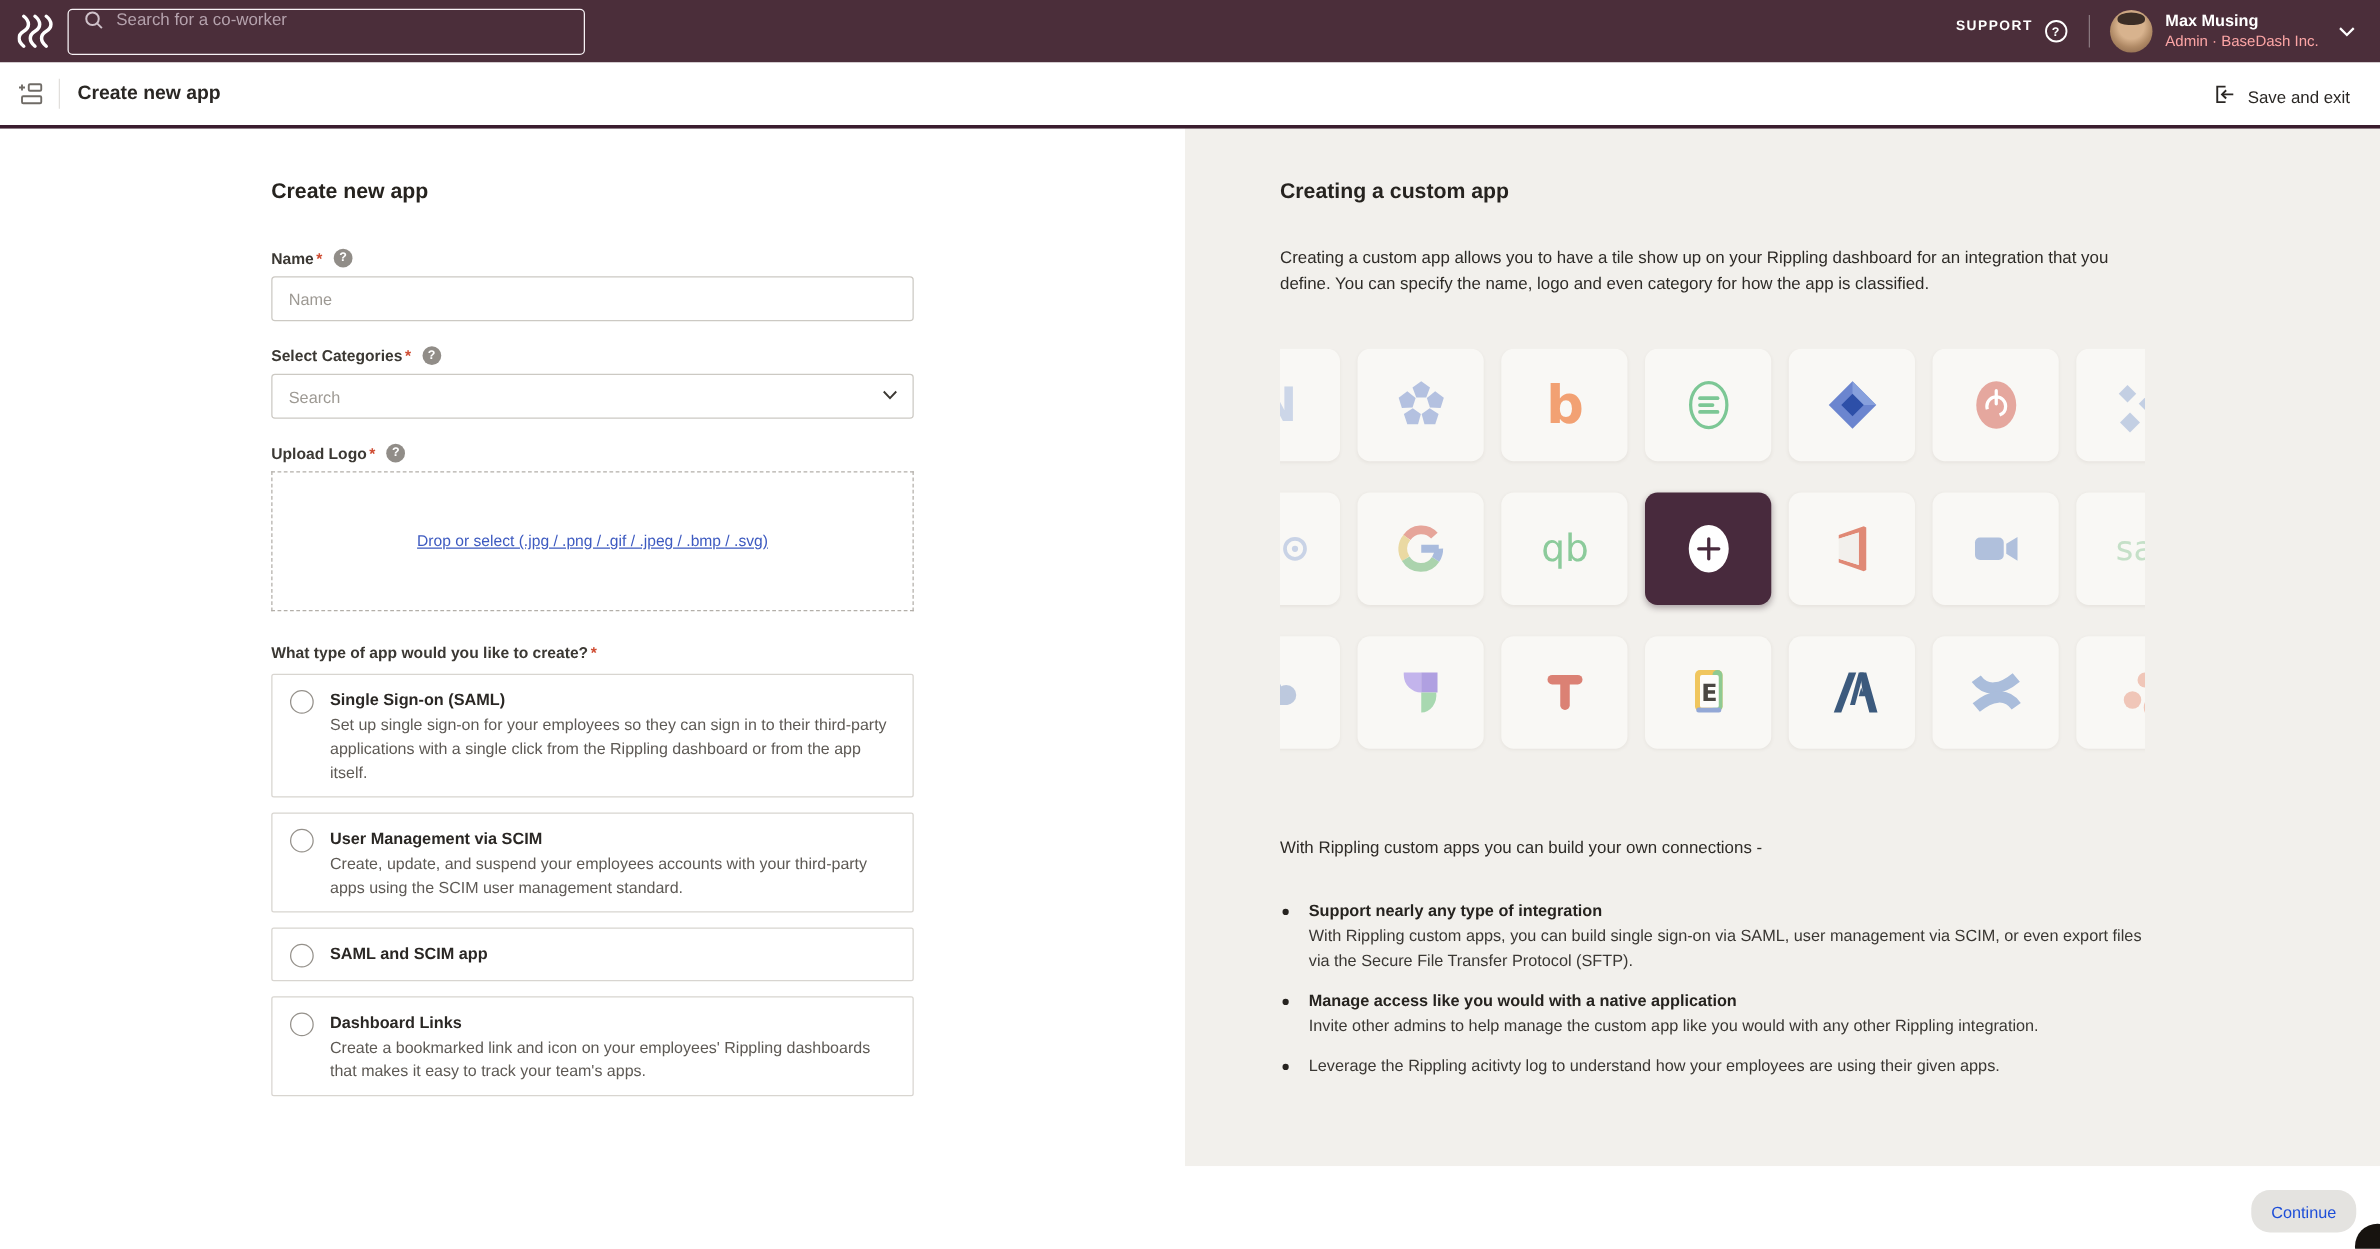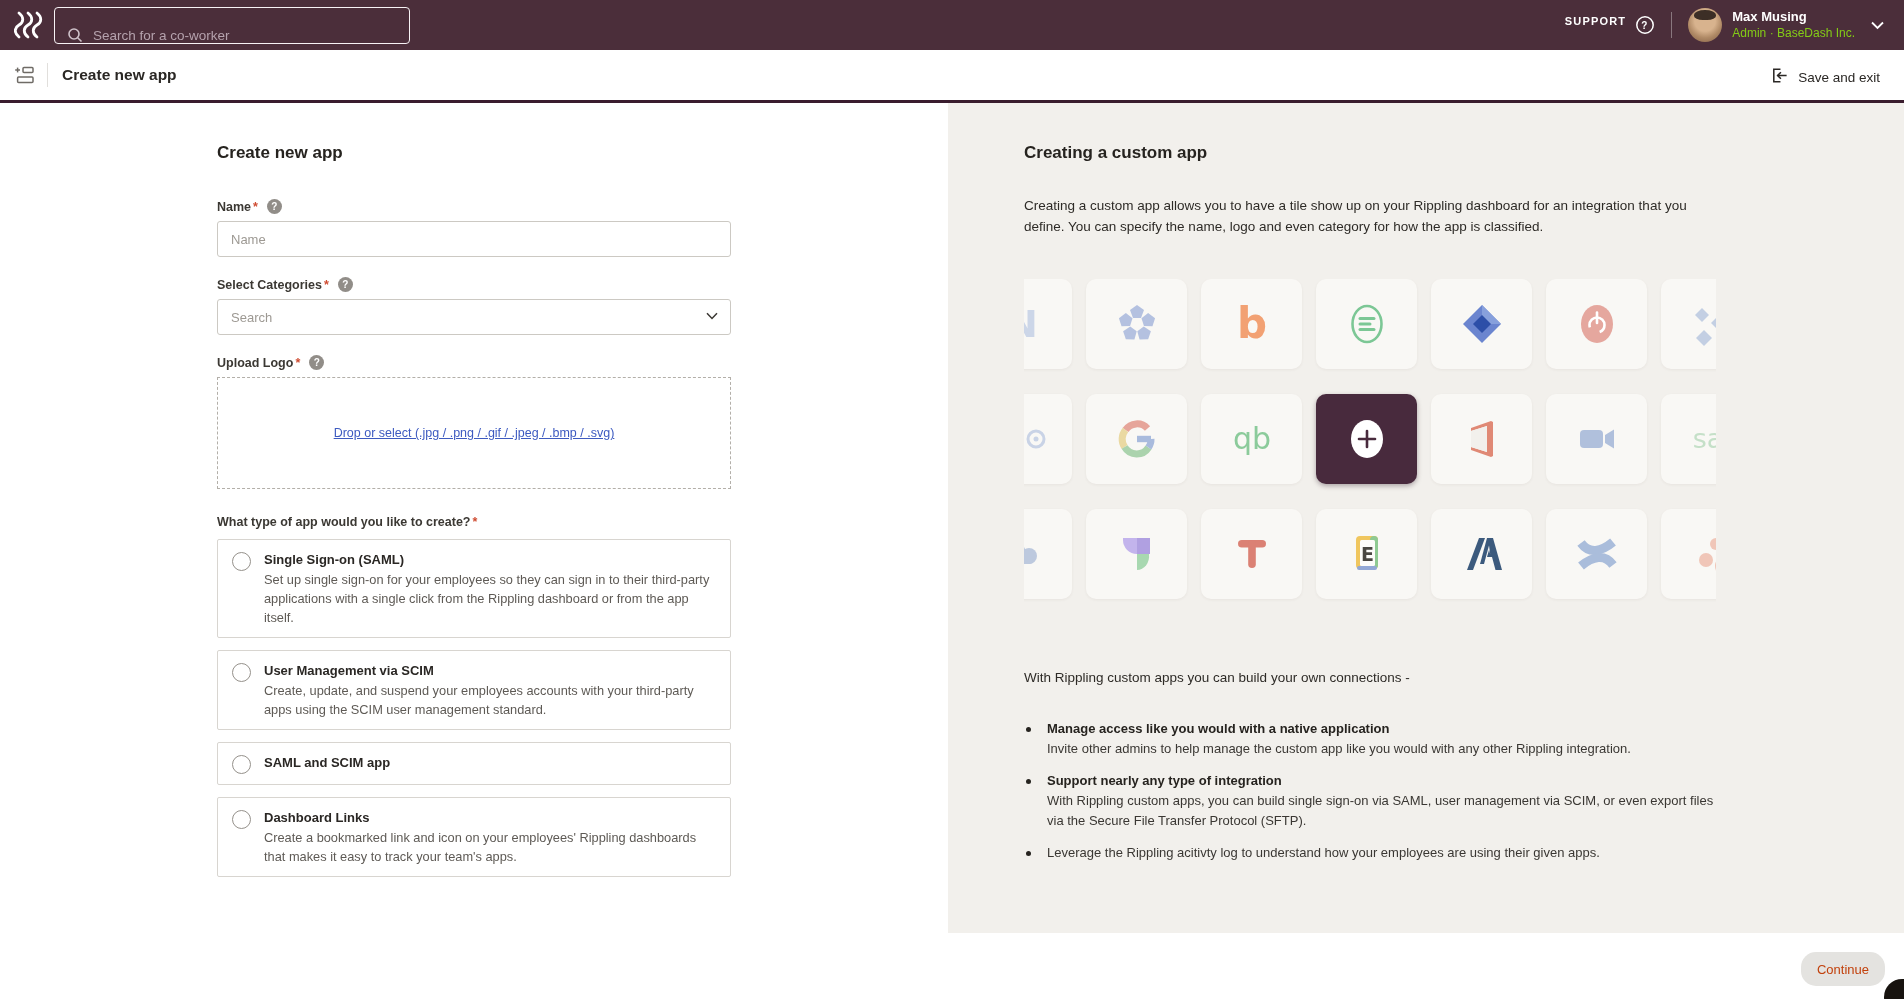--- a/index.html
+++ b/index.html
@@ -2,38 +2,38 @@
 <html><head>
 <meta charset="utf-8">
 <style>
   * { margin:0; padding:0; box-sizing:border-box; }
   html,body { width:1904px; height:999px; overflow:hidden; background:#fff;
               font-family:"Liberation Sans", sans-serif; }
 
   
   .topbar { height:50px; background:#4b2e3a; display:flex; align-items:center; padding:0 20px 0 14px; }
   .logo { width:30px; height:30px; margin-right:10px; flex:0 0 auto; }
-  .search-box { width:356px; height:37px; border:1px solid #f7f2f5; border-radius:4px;
-                display:flex; align-items:flex-end; padding:0 12px; background:transparent; }
+  .search-box { width:414px; height:37px; border:1px solid #f7f2f5; border-radius:4px;
+                display:flex; align-items:flex-start; padding:0 12px; background:transparent; }
   .search-box input { flex:1; background:transparent; border:none; outline:none;
                       font-size:13.5px; color:#f1e8ee; font-family:inherit; }
   .search-box input::placeholder { color:#b5a2ad; }
   .search-glyph { margin-right:10px; display:flex; }
   .topbar-right { margin-left:auto; display:flex; align-items:center; }
   .support { display:flex; color:#fff; font-size:11px; font-weight:700;
              letter-spacing:1.2px; cursor:pointer; }
   .support-q { margin-left:9px; display:flex; }
   .top-divider { width:1px; height:26px; background:rgba(255,255,255,.35); margin:0 16px; }
   .avatar { width:34px; height:34px; border-radius:50%; overflow:hidden; flex:0 0 auto;
             background:radial-gradient(circle at 50% 38%, #d8b38e 0 38%, #b08a66 62%, #7c5a41 100%); position:relative; }
   .avatar::after { content:""; position:absolute; left:6px; right:6px; top:2px; height:10px;
                    border-radius:50% 50% 40% 40%; background:#3c2e26; }
   .user-block { margin-left:10px; line-height:1.25; }
   .user-name { color:#fff; font-size:13px; font-weight:700; }
-  .user-role { color:#84cc16; font-size:12px; }
+  .user-role { color:#fca5a5; font-size:12px; }
   .user-chevron { margin-left:16px; display:flex; cursor:pointer; }
 
   
   .subheader { height:53px; background:#fff; border-bottom:3px solid #3a1d2e;
                display:flex; align-items:center; padding:0 24px 0 14px; }
   .steps-btn { display:flex; align-items:center; cursor:pointer; }
   .sub-divider { width:1px; height:24px; background:#e1dfdc; margin:0 14px 0 12px; }
   .page-title { font-size:15.5px; font-weight:700; color:#29262 3; color:#2a2724; }
   .save-exit { margin-left:auto; display:flex; align-items:flex-end; gap:9px; cursor:pointer;
                font-size:13.5px; color:#2a2724; }
@@ -82,21 +82,21 @@
   .bullets { margin-top:34px; max-width:700px; }
   .bullet { display:flex; margin-bottom:12px; }
   .bullet-dot { width:5px; height:5px; border-radius:50%; background:#26231f; margin:8px 16px 0 2px; flex:0 0 auto; }
   .bullet-title { font-size:13px; font-weight:600; color:#26231f; line-height:20px; }
   .bullet-body { font-size:13px; color:#3a3733; line-height:20px; }
 
   
   .footer { height:66px; background:#fff; display:flex; align-items:flex-start;
             justify-content:flex-end; padding:19px 19px 0 0; position:relative; }
   .continue-btn { width:84px; height:34px; background:#e4e3e0; border:none; border-radius:15px;
-                  font-size:13px; color:#c2410c; font-family:inherit; cursor:pointer; }
+                  font-size:13px; color:#1d4ed8; font-family:inherit; cursor:pointer; }
   .chat-corner { position:absolute; right:-16px; bottom:-16px; width:36px; height:36px;
                  border-radius:50%; background:#17130f; }
 </style>
 </head>
 <body>
 
 <div class="topbar">
   <svg class="logo" viewBox="0 0 30 30">
     <g fill="none" stroke="#fff" stroke-width="2.8" stroke-linecap="round">
       <path d="M5,3 c5,4 5,9 0,12 c-5,3 -5,8 0,12"></path>
@@ -408,29 +408,29 @@
         </div>
       </div>
     </div>
 
     <div class="connections-line">With Rippling custom apps you can build your own connections -</div>
 
     <div class="bullets">
       <div class="bullet">
         <span class="bullet-dot"></span>
         <div>
+          <div class="bullet-title">Support nearly any type of integration</div>
+          <div class="bullet-body">With Rippling custom apps, you can build single sign-on via SAML, user management via SCIM, or even export files via the Secure File Transfer Protocol (SFTP).</div>
+        </div>
+      </div>
+      <div class="bullet">
+        <span class="bullet-dot"></span>
+        <div>
           <div class="bullet-title">Manage access like you would with a native application</div>
           <div class="bullet-body">Invite other admins to help manage the custom app like you would with any other Rippling integration.</div>
-        </div>
-      </div>
-      <div class="bullet">
-        <span class="bullet-dot"></span>
-        <div>
-          <div class="bullet-title">Support nearly any type of integration</div>
-          <div class="bullet-body">With Rippling custom apps, you can build single sign-on via SAML, user management via SCIM, or even export files via the Secure File Transfer Protocol (SFTP).</div>
         </div>
       </div>
       <div class="bullet">
         <span class="bullet-dot"></span>
         <div>
           <div class="bullet-body">Leverage the Rippling acitivty log to understand how your employees are using their given apps.</div>
         </div>
       </div>
     </div>
   </div>

